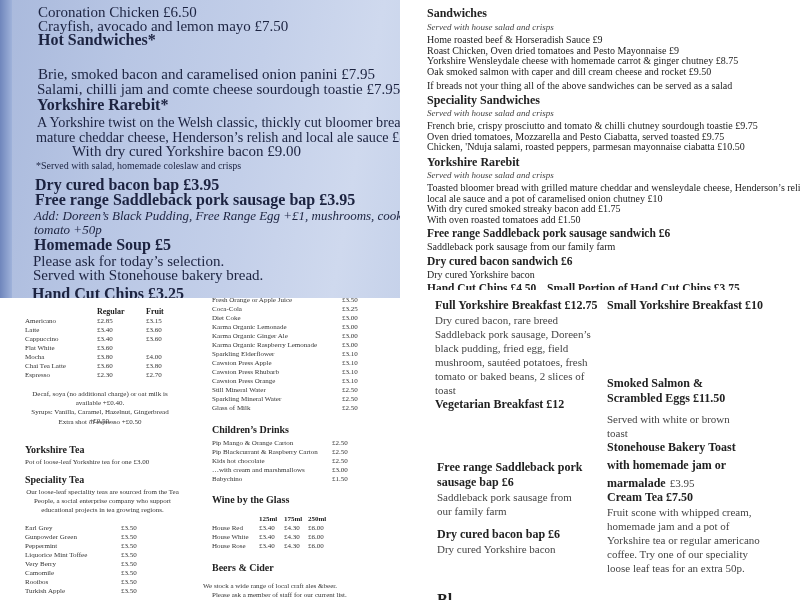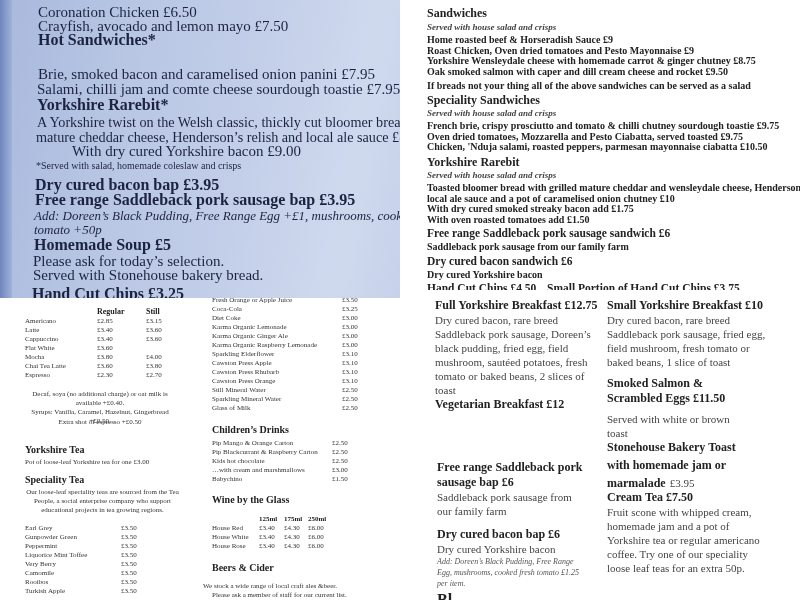--- a/index.html
+++ b/index.html
@@ -11,21 +11,21 @@
   #p1 { left: 0; top: 0; width: 400px; height: 298px;
         background: linear-gradient(100deg, #a9b9dc 0%, #b8c6e4 30%, #c3cfe9 60%, #cfd9ee 85%, #c6d2ea 100%);
         font-family: "Liberation Serif", serif; color: #1c2340; }
   #p1 .edge { position:absolute; left:0; top:0; width:12px; height:100%; background: linear-gradient(90deg,#6f86bc,#9fb2da); }
   #p1 .ln { position: absolute; left: 36px; font-size: 15px; white-space: nowrap; line-height: 18px; }
   #p1 .h { font-weight: bold; font-size: 16px; }
   #p1 .it { font-style: italic; font-size: 13px; }
 
   
   #p2 { left: 400px; top: 0; width: 400px; height: 298px; background: #fff; font-family: "Liberation Serif", serif; color:#222; }
-  #p2 .ln { position:absolute; left:27px; font-size:10px; white-space:nowrap; line-height:12px;font-weight:bold; }
+  #p2 .ln { position:absolute; left:27px; font-size:10px; white-space:nowrap; line-height:12px; }
   #p2 .h { font-weight:bold; font-size:12px; }
   #p2 .hb { font-weight:bold; font-size:11.5px; }
   #p2 .it { font-style:italic; font-size:9px; color:#444; }
 
   
   #p3 { left: 0; top: 298px; width: 400px; height: 302px; background:#fff; font-family:"Liberation Serif", serif; color:#333; }
   #p3 .t { position:absolute; font-size:7px; white-space:nowrap; line-height:9px; }
   #p3 .hd { position:absolute; font-size:10px; font-weight:bold; white-space:nowrap; color:#222; }
   #p3 .sh { position:absolute; font-size:8px; font-weight:bold; white-space:nowrap; color:#222; }
   #p3 .c { position:absolute; font-size:7px; line-height:9px; text-align:center; }
@@ -85,21 +85,21 @@
   <div class="ln" style="top:241px">Saddleback pork sausage from our family farm</div>
   <div class="ln hb" style="top:255px">Dry cured bacon sandwich £6</div>
   <div class="ln" style="top:269px">Dry cured Yorkshire bacon</div>
   <div class="ln hb" style="top:282px">Hand Cut Chips £4.50</div>
   <div class="ln hb" style="top:282px;left:147px">Small Portion of Hand Cut Chips £3.75</div>
 </div>
 
 <div id="p3" class="panel">
 
   <div class="sh" style="left:97px;top:9px">Regular</div>
-  <div class="sh" style="left:146px;top:9px">Still</div>
+  <div class="sh" style="left:146px;top:9px">Fruit</div>
 
   <div class="t" style="left:25px;top:19px">Americano</div>
   <div class="t" style="left:97px;top:19px">£2.85</div>
   <div class="t" style="left:146px;top:19px">£3.15</div>
   <div class="t" style="left:25px;top:28px">Latte</div>
   <div class="t" style="left:97px;top:28px">£3.40</div>
   <div class="t" style="left:146px;top:28px">£3.60</div>
   <div class="t" style="left:25px;top:37px">Cappuccino</div>
   <div class="t" style="left:97px;top:37px">£3.40</div>
   <div class="t" style="left:146px;top:37px">£3.60</div>
@@ -215,27 +215,25 @@
   <div class="blk" style="left:35px;top:107px;width:170px">
     <div class="bt">Vegetarian Breakfast £12</div>
   </div>
   <div class="blk" style="left:37px;top:170px;width:150px">
     <div class="bt">Free range Saddleback pork sausage bap £6</div>
     <div class="bd">Saddleback pork sausage from our family farm</div>
   </div>
   <div class="blk" style="left:37px;top:237px;width:150px">
     <div class="bt">Dry cured bacon bap £6</div>
     <div class="bd">Dry cured Yorkshire bacon</div>
-    <div class="it">Add: Doreen’s Black Pudding, Free Range Egg, mushrooms, cooked fresh tomato £1.25 per item.</div>
   </div>
   <div class="blk bt" style="left:37px;top:302px;font-size:16px">Bl</div>
 
   <div class="blk" style="left:207px;top:8px;width:165px">
     <div class="bt">Small Yorkshire Breakfast £10</div>
-    <div class="bd">Dry cured bacon, rare breed Saddleback pork sausage, fried egg, field mushroom, fresh tomato or baked beans, 1 slice of toast</div>
   </div>
   <div class="blk" style="left:207px;top:86px;width:130px">
     <div class="bt">Smoked Salmon &amp; Scrambled Eggs £11.50</div>
     <div class="bd" style="margin-top:6px">Served with white or brown toast</div>
   </div>
   <div class="blk" style="left:207px;top:147px;width:150px">
     <span class="bt">Stonehouse Bakery Toast with homemade jam or marmalade</span>
     <span class="bd">£3.95</span>
   </div>
   <div class="blk" style="left:207px;top:200px;width:160px">

